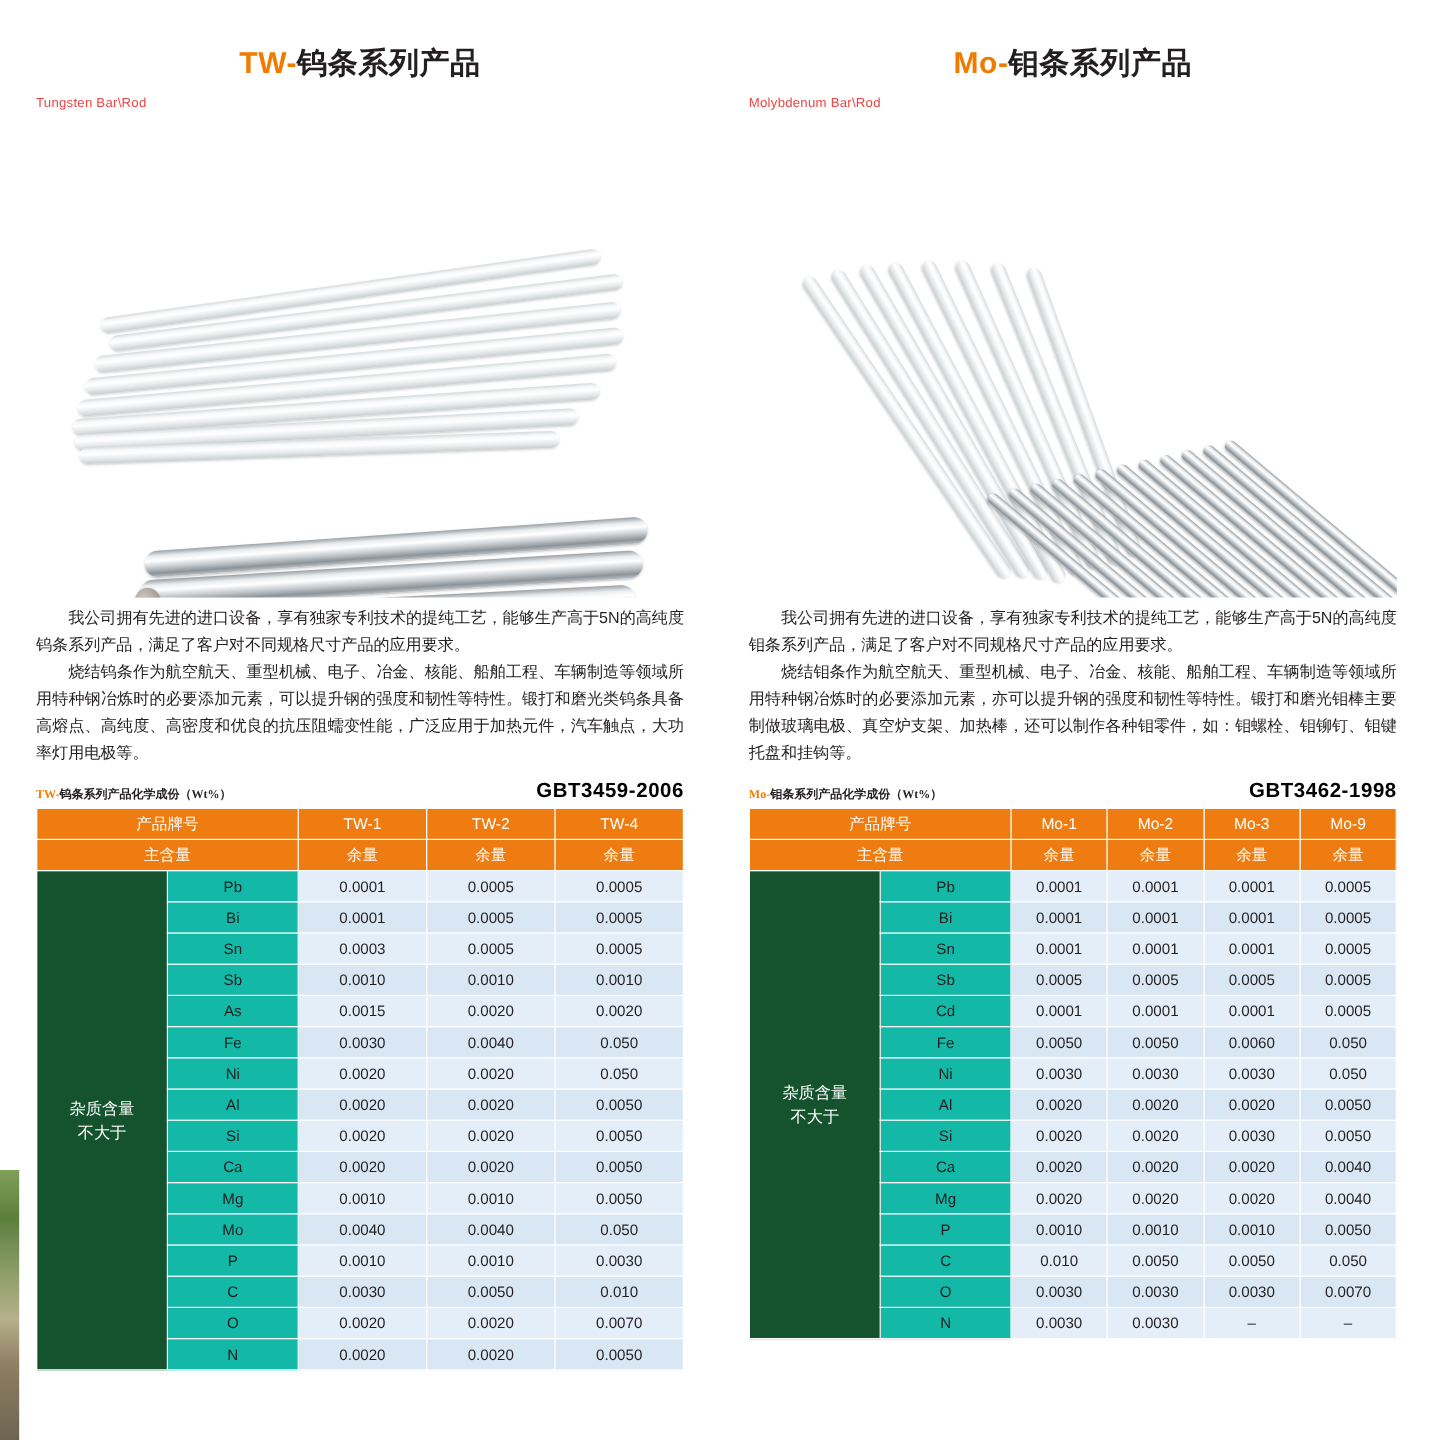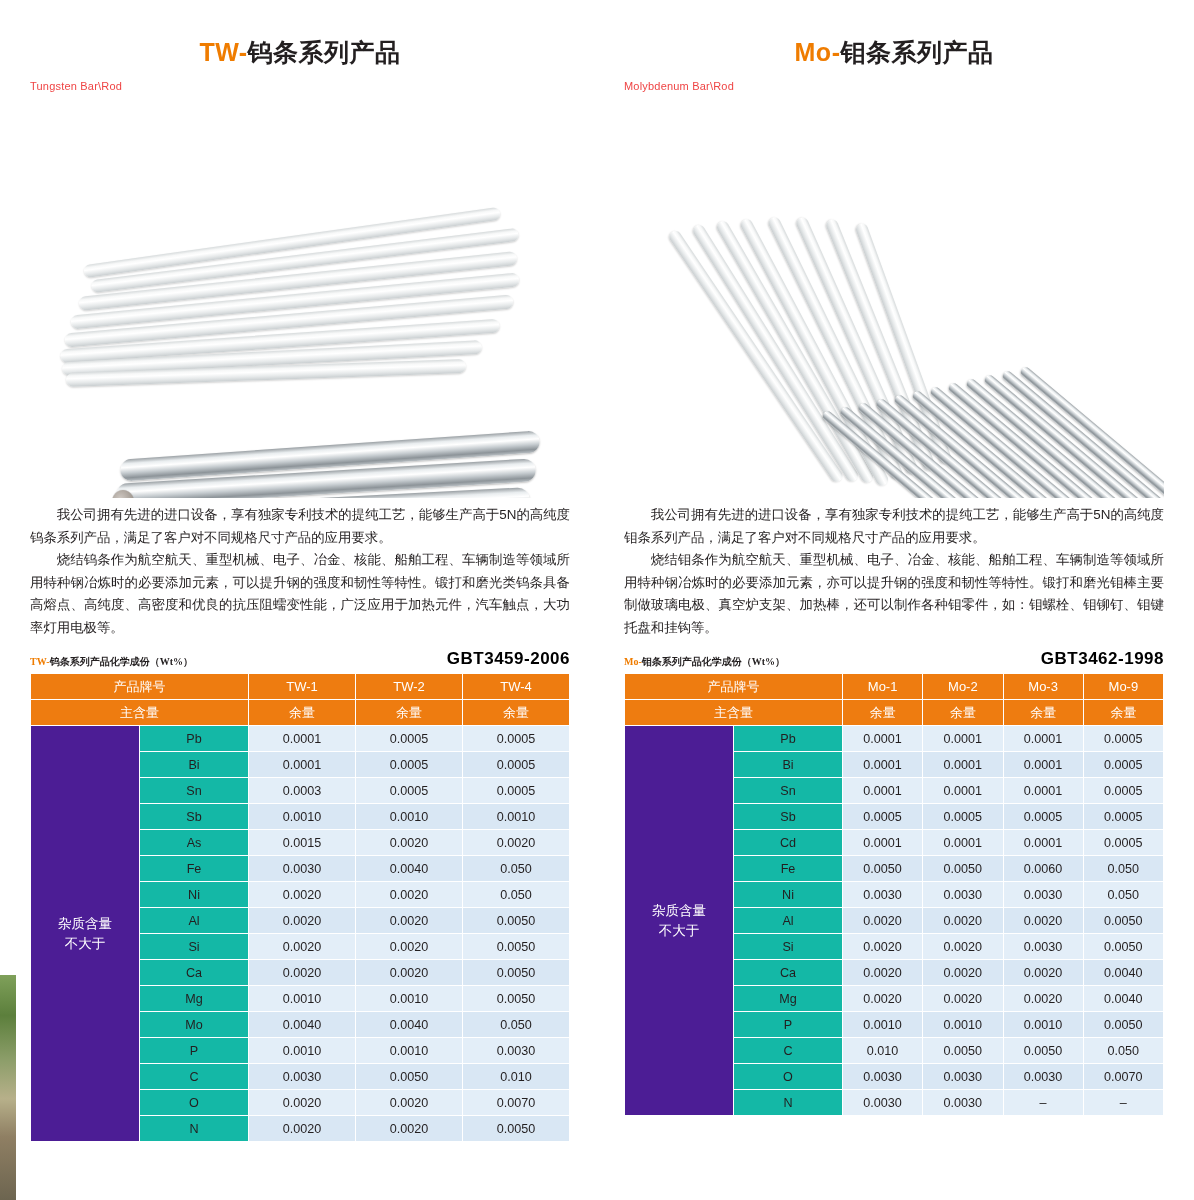--- a/index.html
+++ b/index.html
@@ -109,21 +109,21 @@
     padding:0;
     font-weight:normal;
   }
   .hdr{
     background:#ee7c10;
     color:#ffffff;
     font-weight:normal;
     font-size:13px;
   }
   .imp{
-    background:#4c1d95;
+    background:#14532d;
     color:#ffffff;
     font-size:13.5px;
     line-height:20px;
     width:108px;
   }
   .elem{
     background:#14b8a6;
     color:#231f20;
     width:108px;
     margin-left:12px;

